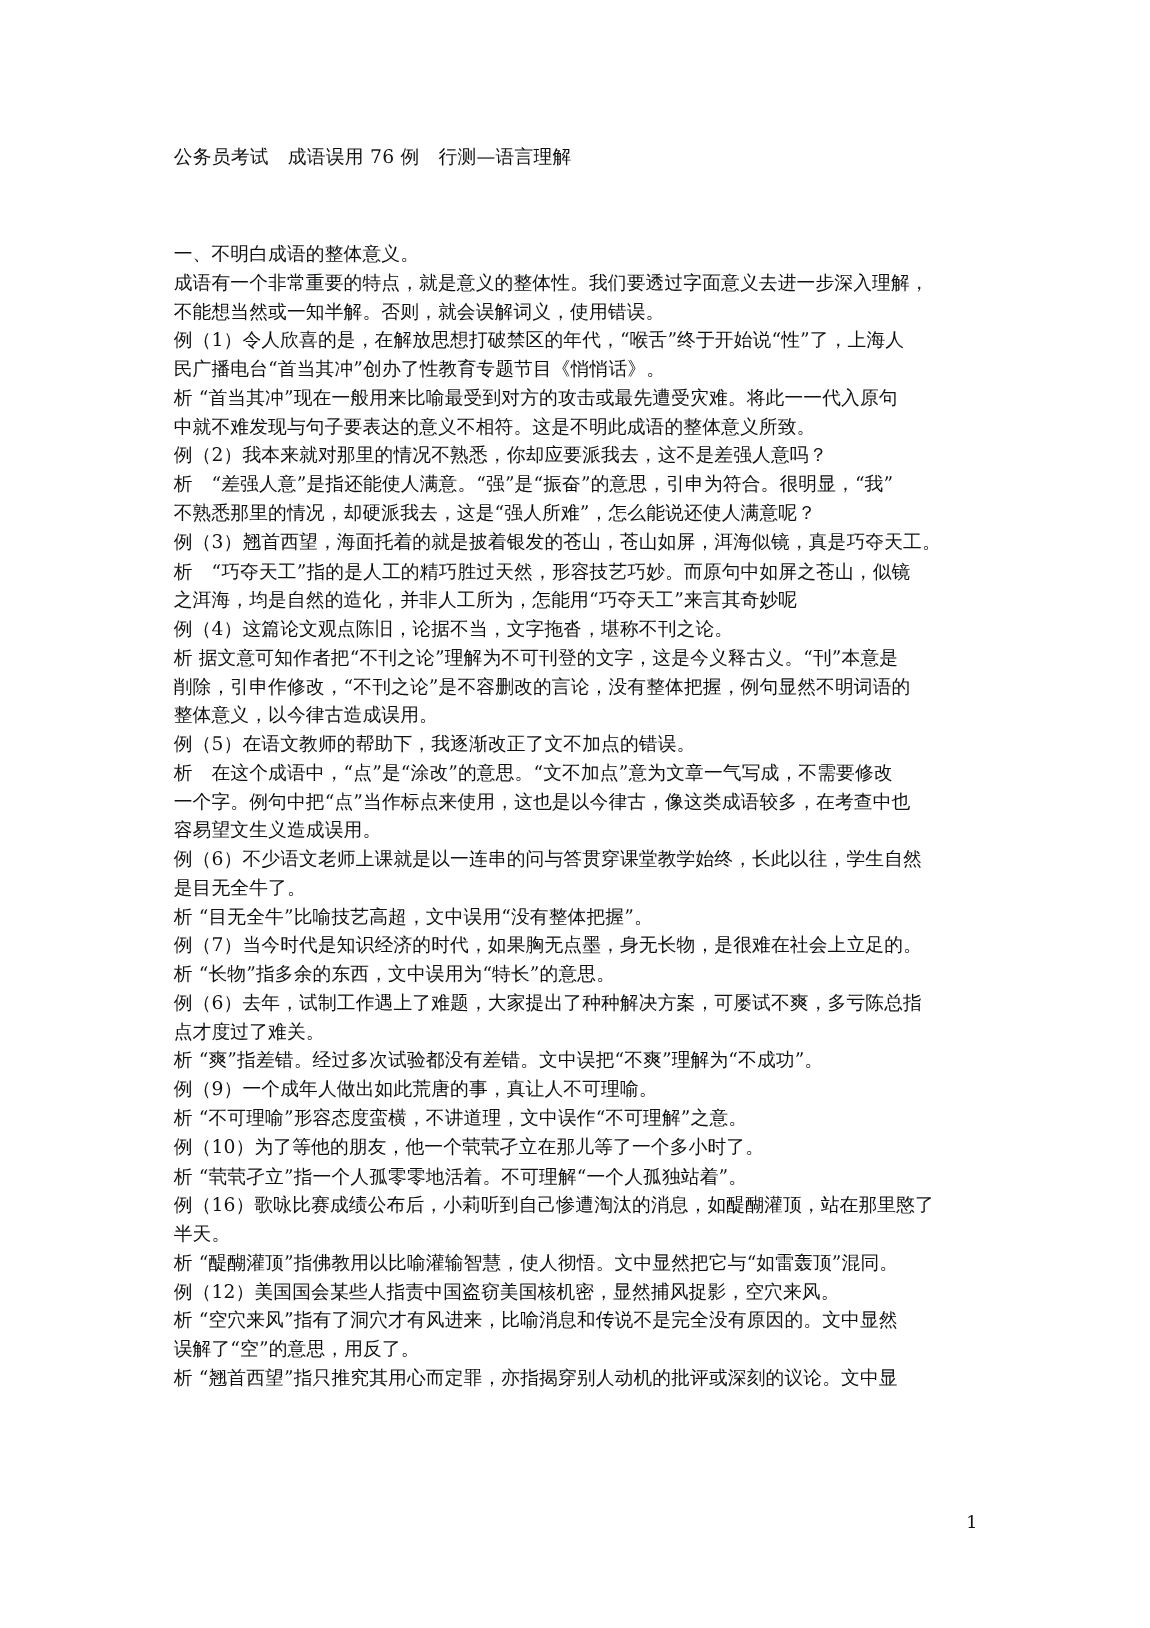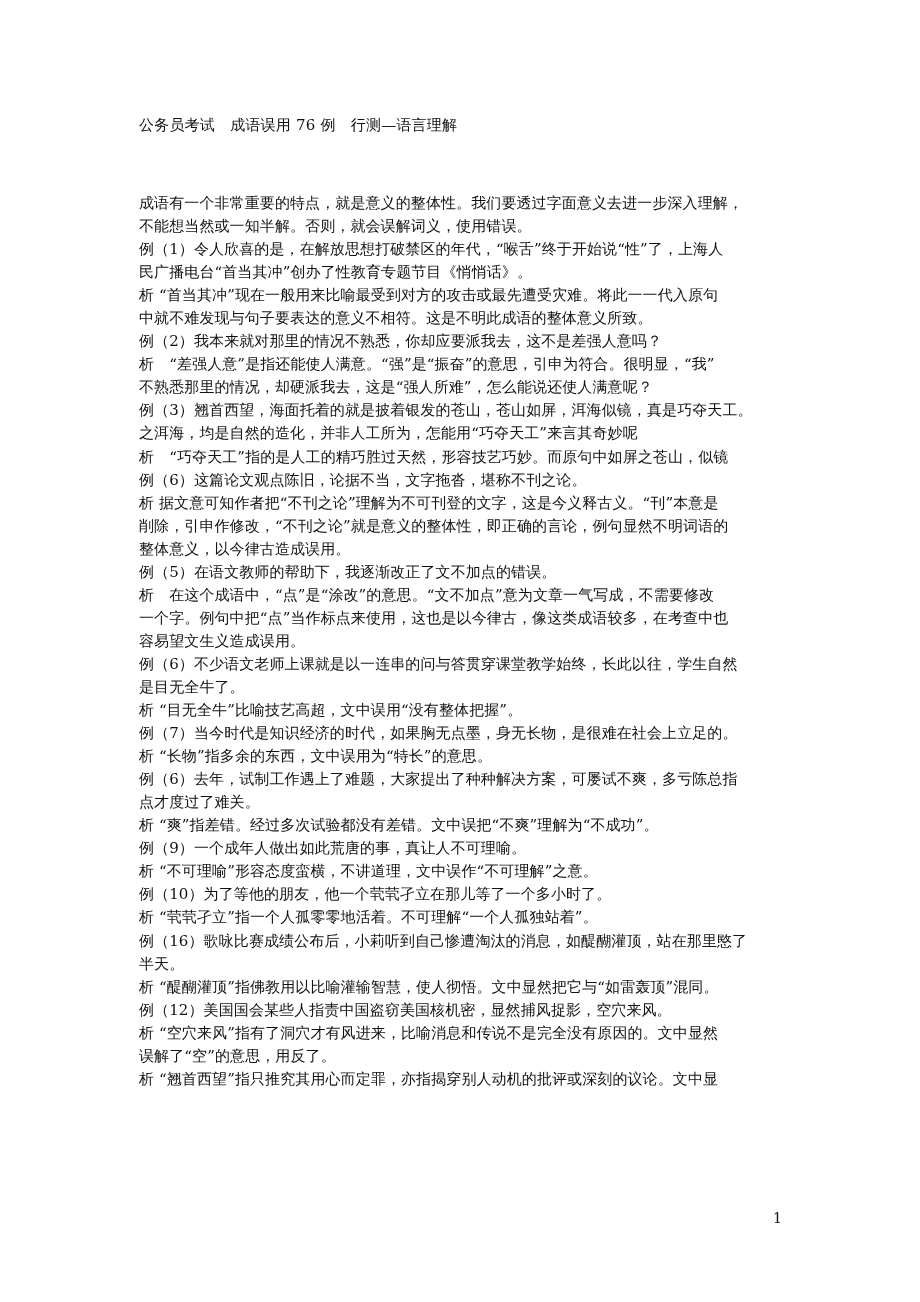--- a/index.html
+++ b/index.html
@@ -12,35 +12,36 @@
   .line { font-size: 15px; line-height: 23.05px; height: 23.05px; white-space: pre; letter-spacing: 0.1px; }
   .pageno { position: absolute; left: 773px; top: 1208px; font-size: 14px; line-height: 20px; }
 </style>
 </head>
 <body>
 
 <div class="page">
   <div class="title">公务员考试　成语误用 76 例　行测—语言理解</div>
 
   <div class="body" id="body-lines">
+      <div class="line">一、不明白成语的整体意义。</div>
       <div class="line">成语有一个非常重要的特点，就是意义的整体性。我们要透过字面意义去进一步深入理解，</div>
       <div class="line">不能想当然或一知半解。否则，就会误解词义，使用错误。</div>
       <div class="line">例（1）令人欣喜的是，在解放思想打破禁区的年代，“喉舌”终于开始说“性”了，上海人</div>
       <div class="line">民广播电台“首当其冲”创办了性教育专题节目《悄悄话》。</div>
       <div class="line">析 “首当其冲”现在一般用来比喻最受到对方的攻击或最先遭受灾难。将此一一代入原句</div>
       <div class="line">中就不难发现与句子要表达的意义不相符。这是不明此成语的整体意义所致。</div>
       <div class="line">例（2）我本来就对那里的情况不熟悉，你却应要派我去，这不是差强人意吗？</div>
       <div class="line">析　“差强人意”是指还能使人满意。“强”是“振奋”的意思，引申为符合。很明显，“我”</div>
       <div class="line">不熟悉那里的情况，却硬派我去，这是“强人所难”，怎么能说还使人满意呢？</div>
       <div class="line">例（3）翘首西望，海面托着的就是披着银发的苍山，苍山如屏，洱海似镜，真是巧夺天工。</div>
+      <div class="line">析　“巧夺天工”指的是人工的精巧胜过天然，形容技艺巧妙。而原句中如屏之苍山，似镜</div>
       <div class="line">之洱海，均是自然的造化，并非人工所为，怎能用“巧夺天工”来言其奇妙呢</div>
-      <div class="line">析　“巧夺天工”指的是人工的精巧胜过天然，形容技艺巧妙。而原句中如屏之苍山，似镜</div>
-      <div class="line">例（6）这篇论文观点陈旧，论据不当，文字拖沓，堪称不刊之论。</div>
+      <div class="line">例（4）这篇论文观点陈旧，论据不当，文字拖沓，堪称不刊之论。</div>
       <div class="line">析 据文意可知作者把“不刊之论”理解为不可刊登的文字，这是今义释古义。“刊”本意是</div>
-      <div class="line">削除，引申作修改，“不刊之论”就是意义的整体性，即正确的言论，例句显然不明词语的</div>
+      <div class="line">削除，引申作修改，“不刊之论”是不容删改的言论，没有整体把握，例句显然不明词语的</div>
       <div class="line">整体意义，以今律古造成误用。</div>
       <div class="line">例（5）在语文教师的帮助下，我逐渐改正了文不加点的错误。</div>
       <div class="line">析　在这个成语中，“点”是“涂改”的意思。“文不加点”意为文章一气写成，不需要修改</div>
       <div class="line">一个字。例句中把“点”当作标点来使用，这也是以今律古，像这类成语较多，在考查中也</div>
       <div class="line">容易望文生义造成误用。</div>
       <div class="line">例（6）不少语文老师上课就是以一连串的问与答贯穿课堂教学始终，长此以往，学生自然</div>
       <div class="line">是目无全牛了。</div>
       <div class="line">析 “目无全牛”比喻技艺高超，文中误用“没有整体把握”。</div>
       <div class="line">例（7）当今时代是知识经济的时代，如果胸无点墨，身无长物，是很难在社会上立足的。</div>
       <div class="line">析 “长物”指多余的东西，文中误用为“特长”的意思。</div>

